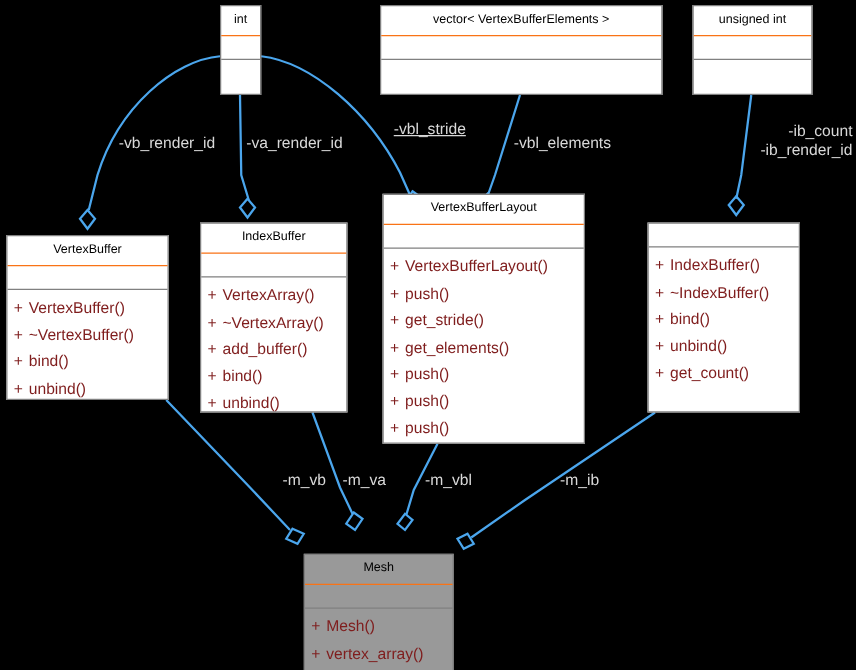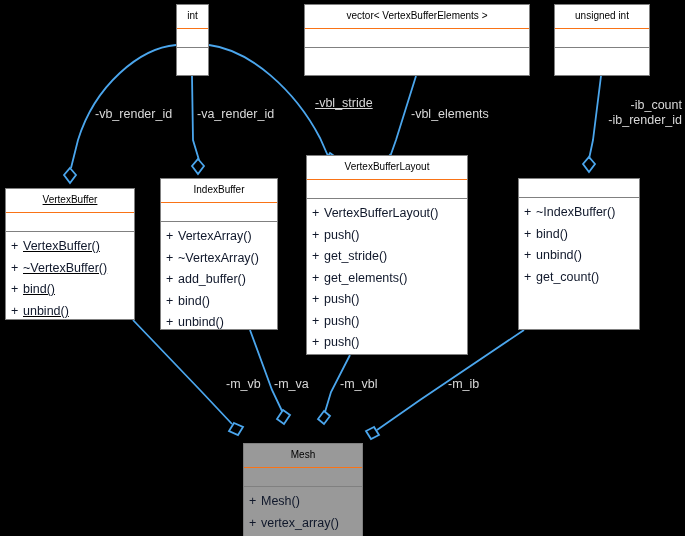--- a/index.html
+++ b/index.html
@@ -51,21 +51,21 @@
     border-bottom: 1px solid #808080;
     min-height: 20px;
     padding: 3px 5px;
   }
   .box-methods {
     box-sizing: border-box;
     flex: 1 1 auto;
     padding: 4px 5px 5px 5px;
   }
   .member {
-    color: #0f172a;
+    color: #7f1d1d;
     font-size: 12.5px;
     line-height: 21.5px;
     white-space: nowrap;
   }
   .member .vis {
     display: inline-block;
     width: 12px;
   }
   .empty-compartment {
     min-height: 19px;
@@ -140,21 +140,21 @@
     <div class="box-methods empty-compartment"></div>
   </div>
 
   <div class="edge-label" style="left:95px; top:107px;">-vb_render_id</div>
   <div class="edge-label" style="left:197px; top:107px;">-va_render_id</div>
   <div class="edge-label" style="left:315px; top:96px;text-decoration:underline;">-vbl_stride</div>
   <div class="edge-label" style="left:411px; top:107px;">-vbl_elements</div>
   <div class="edge-label right-align" style="left:565px; top:98px; width:117px;">-ib_count</div>
   <div class="edge-label right-align" style="left:565px; top:113px; width:117px;">-ib_render_id</div>
 
-  <div class="uml-box" style="left:5px; top:188px; width:130px; height:132px;text-decoration:underline;">
+  <div class="uml-box" style="left:5px; top:188px; width:130px; height:132px;">
     <div class="box-title">VertexBuffer</div>
     <div class="box-attrs empty-compartment"></div>
     <div class="box-methods">
       <div class="member"><span class="vis">+</span><span>VertexBuffer()</span></div>
       <div class="member"><span class="vis">+</span><span>~VertexBuffer()</span></div>
       <div class="member"><span class="vis">+</span><span>bind()</span></div>
       <div class="member"><span class="vis">+</span><span>unbind()</span></div>
     </div>
   </div>
 
@@ -180,20 +180,21 @@
       <div class="member"><span class="vis">+</span><span>get_elements()</span></div>
       <div class="member"><span class="vis">+</span><span>push()</span></div>
       <div class="member"><span class="vis">+</span><span>push()</span></div>
       <div class="member"><span class="vis">+</span><span>push()</span></div>
     </div>
   </div>
 
   <div class="uml-box" style="left:518px; top:178px; width:122px; height:152px;">
     <div class="box-attrs empty-compartment"></div>
     <div class="box-methods">
+      <div class="member"><span class="vis">+</span><span>IndexBuffer()</span></div>
       <div class="member"><span class="vis">+</span><span>~IndexBuffer()</span></div>
       <div class="member"><span class="vis">+</span><span>bind()</span></div>
       <div class="member"><span class="vis">+</span><span>unbind()</span></div>
       <div class="member"><span class="vis">+</span><span>get_count()</span></div>
     </div>
   </div>
 
   <div class="edge-label" style="left:194px; top:377px;margin-left:32px;">-m_vb</div>
   <div class="edge-label" style="left:274px; top:377px;">-m_va</div>
   <div class="edge-label" style="left:340px; top:377px;">-m_vbl</div>

